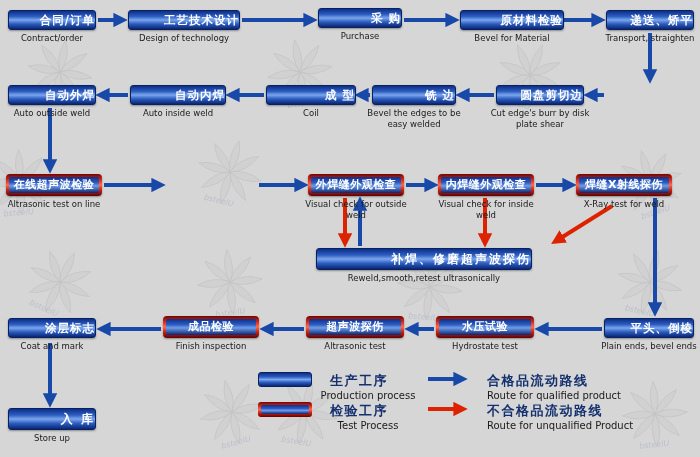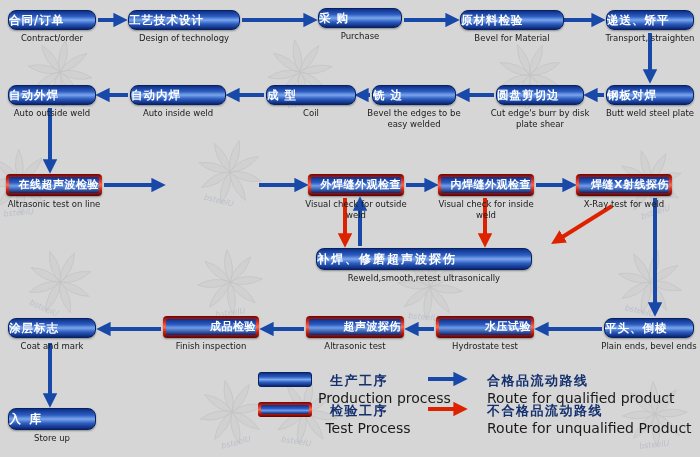--- a/index.html
+++ b/index.html
@@ -5,53 +5,53 @@
   * { margin:0; padding:0; box-sizing:border-box; }
   html,body { background:#ffffff; font-family:"DejaVu Sans", sans-serif; }
   #canvas { position:relative; width:700px; height:457px; background:#d6d6d6; overflow:hidden; }
 
   .wm-layer { position:absolute; left:0; top:0; z-index:0; opacity:.55; }
   #arrows   { position:absolute; left:0; top:0; z-index:1; pointer-events:none; }
 
   .node { position:absolute; z-index:2; }
 
   .bbox {
-    height:20px; line-height:19px; text-align:left;
+    height:20px; line-height:19px; text-align:right;
     color:#fff; font-weight:bold; font-size:11.5px; letter-spacing:1px;
     background:linear-gradient(to bottom,#0d2f88 0%,#2c5cc0 30%,#7aa6ec 50%,#2c5cc0 72%,#0a2572 100%);
-    border:1px solid #08215f; border-radius:8px;
+    border:1px solid #08215f; border-radius:3px;
     box-shadow:0 1px 2px rgba(0,0,0,.35);
     overflow:hidden; white-space:nowrap;
   }
   .bigbox { height:22px; line-height:21px; font-size:12px; letter-spacing:2px; }
 
   .rbox {
     padding:3px; border-radius:4px;
     background:linear-gradient(to bottom,#730300 0%,#e03020 30%,#ff6a4a 50%,#d02210 72%,#5f0200 100%);
     box-shadow:0 1px 2px rgba(0,0,0,.35);
   }
   .rbox .inner {
-    height:16px; line-height:16px; text-align:right;
+    height:16px; line-height:16px; text-align:center;
     color:#fff; font-weight:bold; font-size:11px; letter-spacing:.5px;
     background:linear-gradient(to bottom,#0d2f88 0%,#2c5cc0 35%,#6f9ce8 55%,#0a2572 100%);
     border-radius:2px; overflow:hidden; white-space:nowrap;
   }
 
   .sub {
     position:absolute; top:100%; left:50%; transform:translateX(-50%);
     margin-top:3px; width:112px; text-align:center;
     font-size:8.5px; line-height:1.25; color:#1a1a1a;
   }
   .sub.wide { width:200px; }
 
   .legend-zh {
     position:absolute; z-index:2; font-size:13px; font-weight:bold;
     color:#14306f; letter-spacing:1.5px; white-space:nowrap;
   }
-  .legend-en { position:absolute; z-index:2; font-size:14px; color:#1a1a1a; white-space:nowrap; }
+  .legend-en { position:absolute; z-index:2; font-size:10px; color:#1a1a1a; white-space:nowrap; }
 
   .pill-b {
     position:absolute; z-index:2; width:54px; height:15px; border-radius:3px;
     border:1px solid #08215f;
     background:linear-gradient(to bottom,#0d2f88 0%,#2c5cc0 30%,#7aa6ec 50%,#2c5cc0 72%,#0a2572 100%);
   }
   .pill-r {
     position:absolute; z-index:2; width:54px; height:15px; border-radius:3px; padding:3px;
     background:linear-gradient(to bottom,#730300 0%,#e03020 30%,#ff6a4a 50%,#d02210 72%,#5f0200 100%);
   }
@@ -171,24 +171,20 @@
     <div class="sub">Coil</div>
   </div>
   <div class="node" style="left:372px;top:85px;width:84px">
     <div class="bbox">铣  边</div>
     <div class="sub">Bevel the edges to be easy welded</div>
   </div>
   <div class="node" style="left:496px;top:85px;width:88px">
     <div class="bbox">圆盘剪切边</div>
     <div class="sub">Cut edge's burr by disk plate shear</div>
   </div>
-  <div class="node" style="left:606px;top:85px;width:88px">
-    <div class="bbox">钢板对焊</div>
-    <div class="sub">Butt weld steel plate</div>
-  </div>
 
   <div class="node" style="left:6px;top:174px;width:96px">
     <div class="rbox">
         <div class="inner">在线超声波检验</div>
       </div>
     <div class="sub">Altrasonic test on line</div>
   </div>
   <div class="node" style="left:308px;top:174px;width:96px">
     <div class="rbox">
         <div class="inner">外焊缝外观检查</div>

